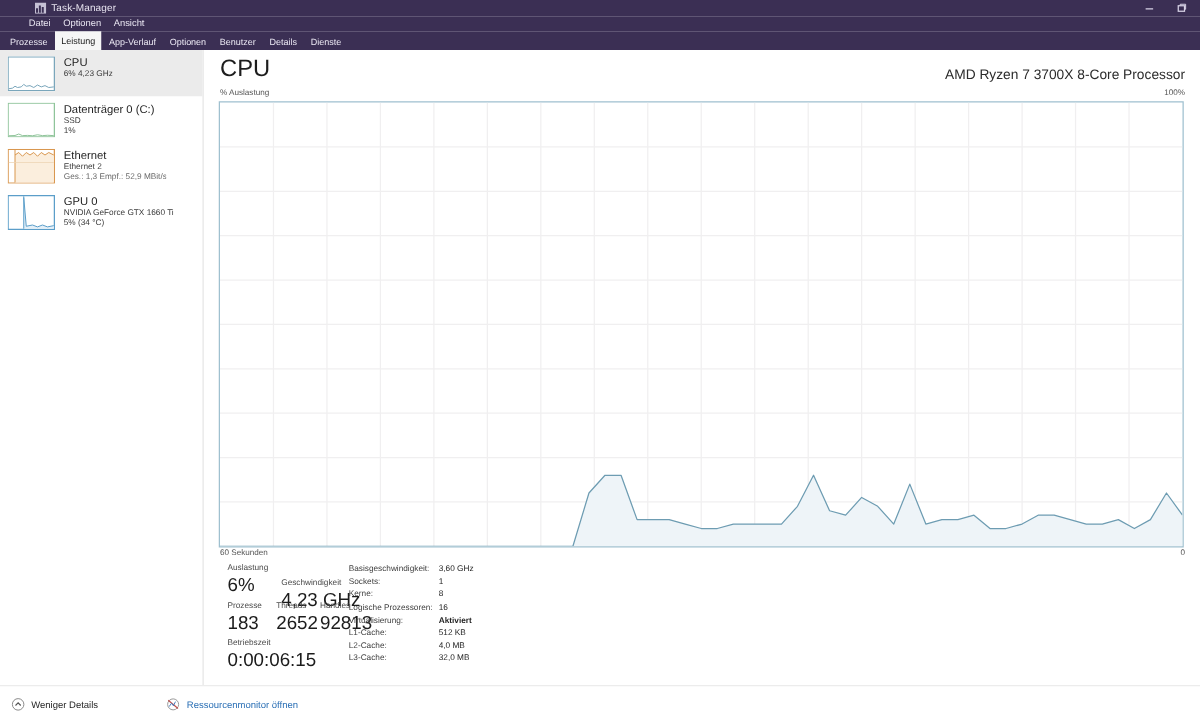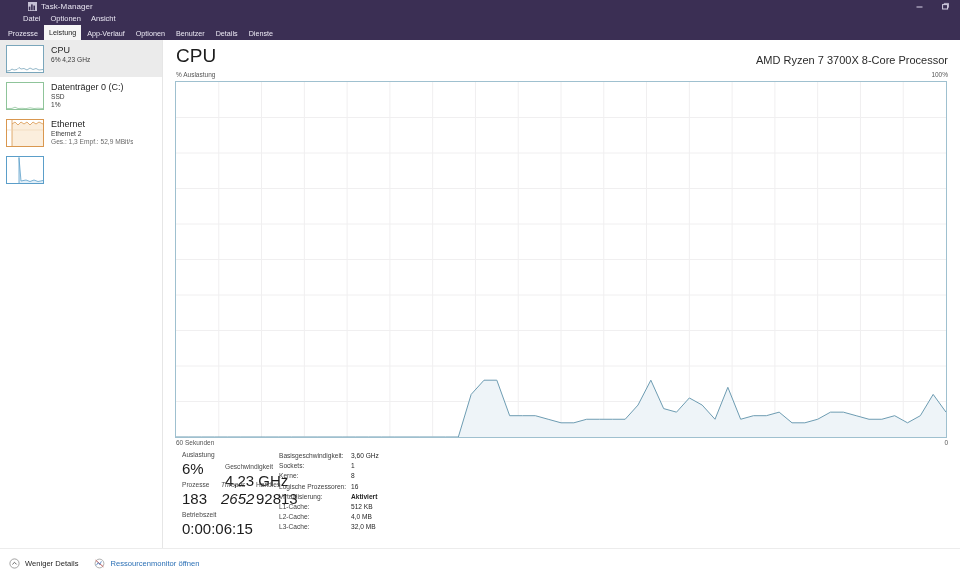--- a/index.html
+++ b/index.html
@@ -212,21 +212,21 @@
   .stat-val {
     font-size: 15px;
     line-height: 19px;
     color: #1c1c1c;
     white-space: nowrap;
     font-weight: normal;
   }
   .grp-a { position: absolute; left: 6px; top: 0; }
   .grp-b { position: absolute; left: 49px; top: 12px; }
   .grp-c { position: absolute; left: 6px; top: 30px; }
-  .grp-d { position: absolute; left: 45px; top: 30px; font-style: italic; }
+  .grp-d { position: absolute; left: 45px; top: 30px; }
   .grp-e { position: absolute; left: 80px; top: 30px; }
   .grp-f { position: absolute; left: 6px; top: 60px; }
 
   .stats-right {
     position: absolute; left: 115px; top: 1px;
     width: 260px;
   }
   .kv {
     display: flex;
     font-size: 6.6px;
@@ -240,20 +240,21 @@
   
   .statusbar {
     position: absolute; left: 0; top: 548px;
     width: 960px; height: 29px;
     background: #ffffff;
     border-top: 1px solid #ececec;
     display: flex;
     align-items: center;
     padding-left: 9px;
     box-sizing: border-box;
+    gap: 39px;
   }
   .sb-item {
     display: flex; align-items: center;
     margin-right: 16px;
   }
   .sb-icon { margin-right: 5px; display: flex; }
   .sb-icon svg { display: block; }
   .sb-text {
     font-size: 7.6px;
     color: #1f1f1f;
@@ -362,20 +363,25 @@
       </div>
 
       <div class="side-item">
         <div class="side-thumb">
           <svg width="38" height="28" viewBox="0 0 38 28">
             <rect x="0.5" y="0.5" width="37" height="27" fill="#ffffff" stroke="#5b9ec9" stroke-width="1"></rect>
             <path d="M13,27 L13,2 L15,25 L20,24 L24,25.5 L28,24 L32,25.5 L37,24.5 L37,27 Z" fill="#e3eff8" stroke="none"></path>
             <polyline points="13,2 15,25 20,24 24,25.5 28,24 32,25.5 37,24.5" fill="none" stroke="#5b9ec9" stroke-width="0.8"></polyline>
             <line x1="13" y1="1" x2="13" y2="27" stroke="#5b9ec9" stroke-width="0.8"></line>
           </svg>
+        </div>
+        <div class="side-text">
+          <div class="side-title">GPU 0</div>
+          <div class="side-sub">NVIDIA GeForce GTX 1660 Ti</div>
+          <div class="side-sub">5%  (34 °C)</div>
         </div>
       </div>
 
     </div>
 
     <div class="detail">
 
       <div class="detail-head">
         <div class="detail-title">CPU</div>
         <div class="detail-device">AMD Ryzen 7 3700X 8-Core Processor</div>

